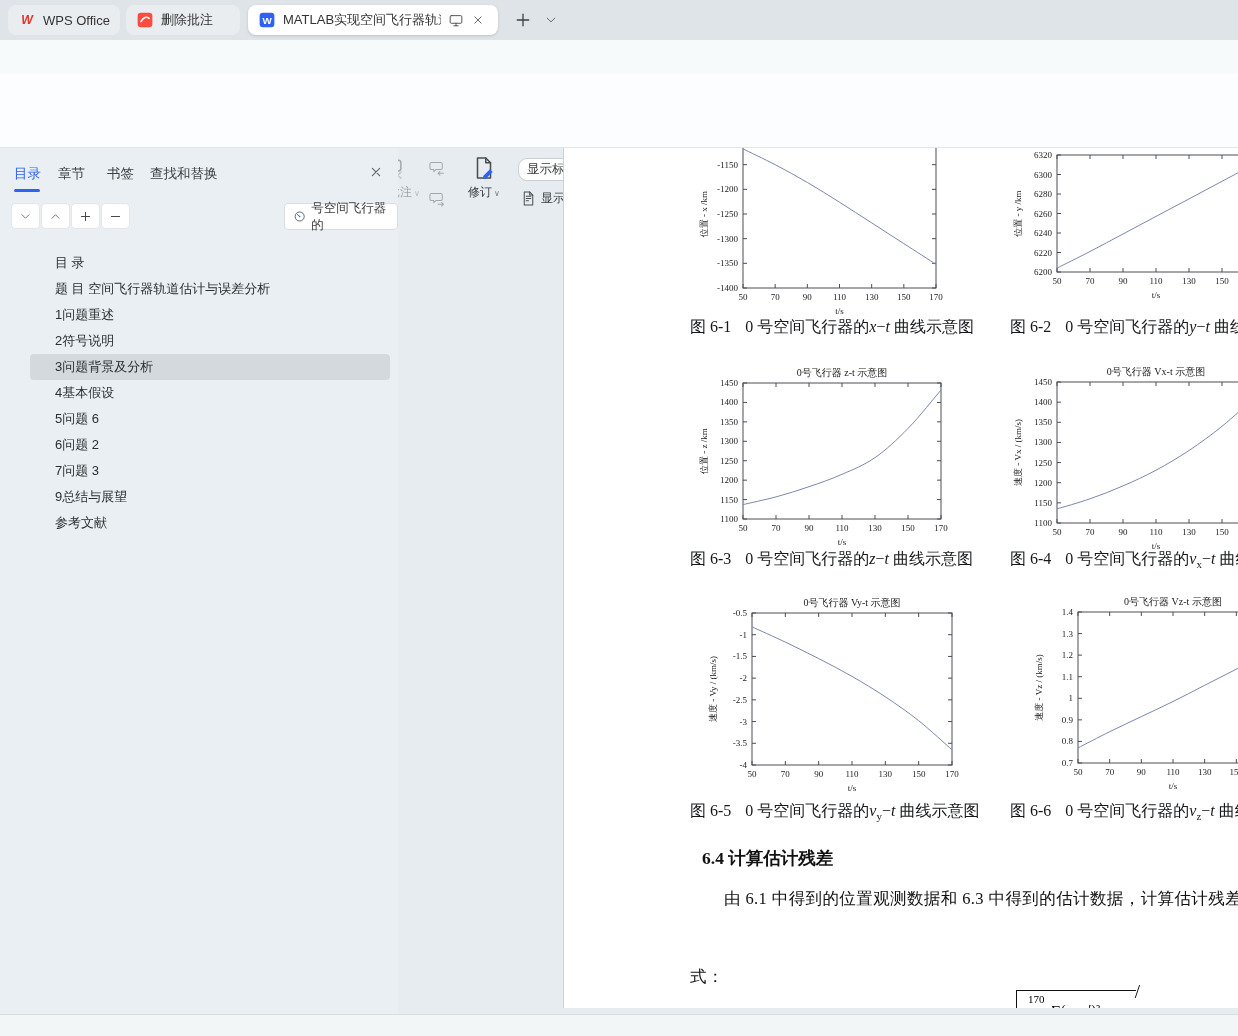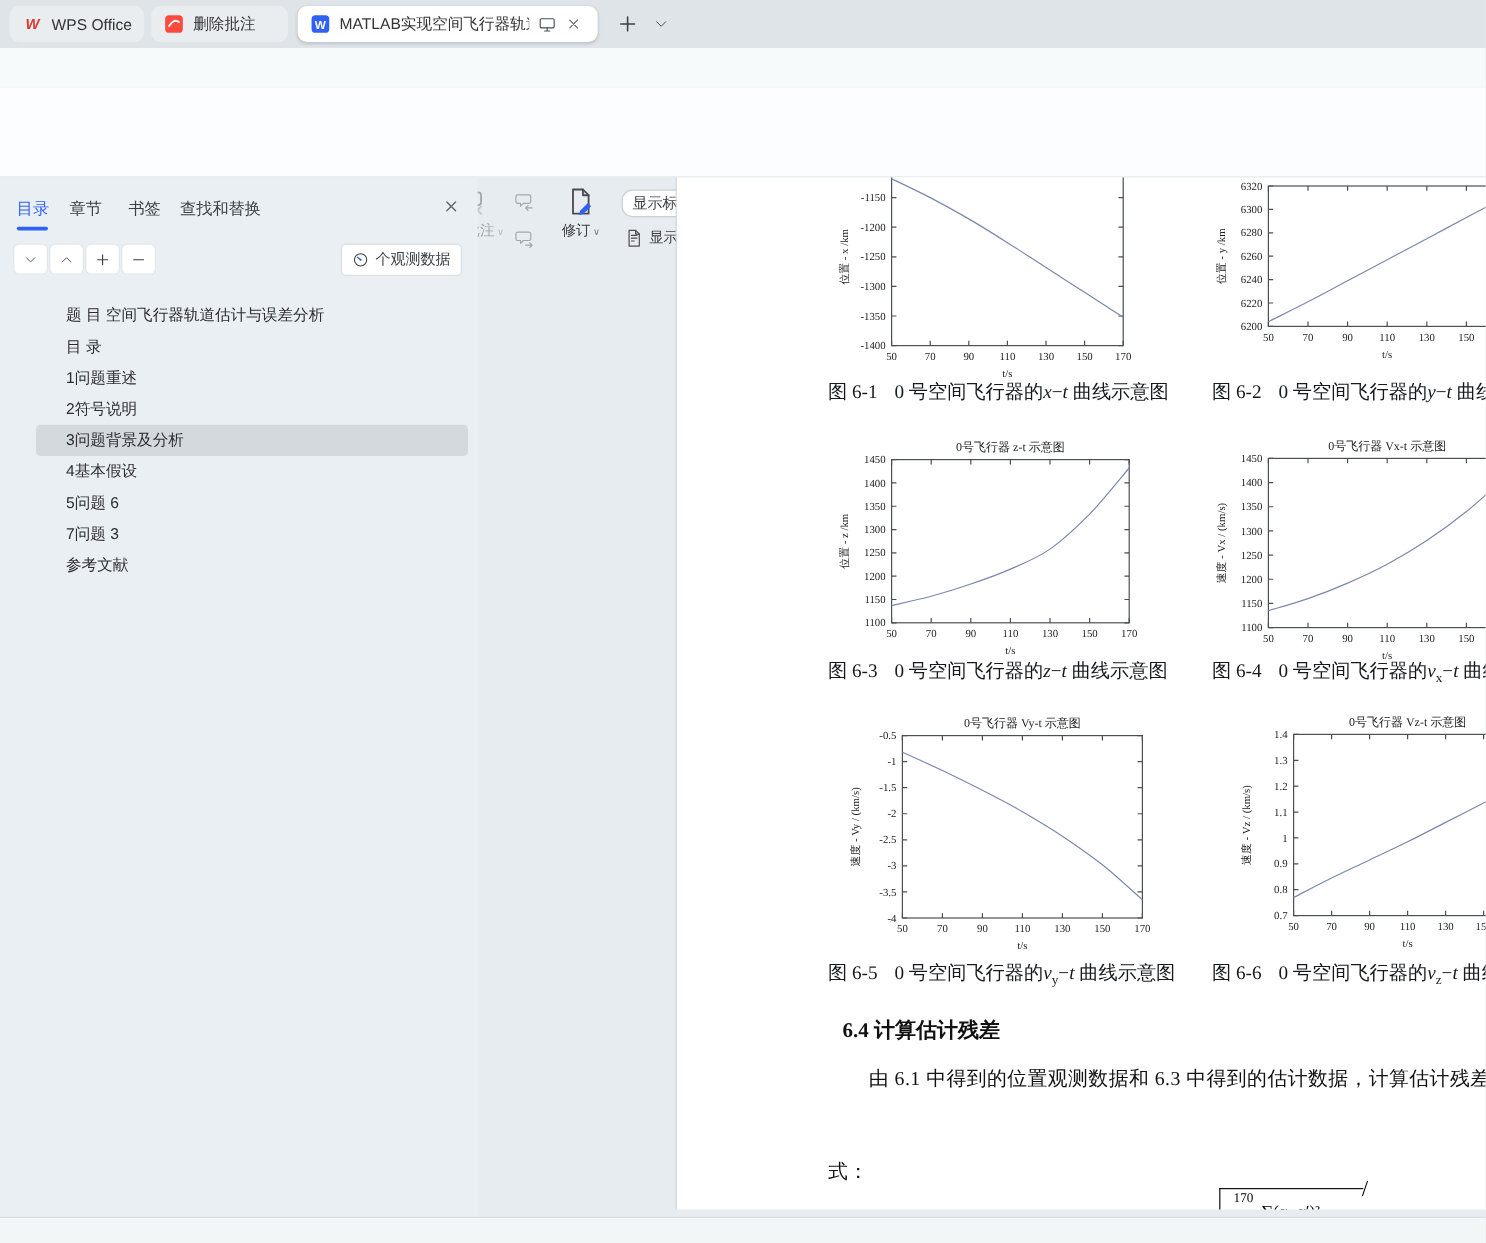--- a/index.html
+++ b/index.html
@@ -485,31 +485,33 @@
       </span>
     </div>
   <div class="abs smartbtn" style="left:284px">
     <span style="width:15px;height:15px">
         <svg viewBox="0 0 22 22" width="100%" height="100%" style="display:block">
           <circle cx="11" cy="11" r="7.5" stroke="#3c4043" fill="#fff" stroke-width="1.3"></circle>
           <path d="M11 11L7.2 7.8" stroke="#2f62f4" stroke-width="1.6" stroke-linecap="round"></path>
           <circle cx="11" cy="11" r="1.3" fill="#2f62f4"></circle>
         </svg>
       </span>
-    <span>个观测数据</span>
+    <span>号空间飞行器的</span>
   </div>
   <div class="abs" id="toclist" style="left:0;top:102px;width:398px">
+      <div class="tocitem">目 录</div>
       <div class="tocitem">题 目 空间飞行器轨道估计与误差分析</div>
-      <div class="tocitem">目 录</div>
       <div class="tocitem">1问题重述</div>
       <div class="tocitem">2符号说明</div>
       <div class="tocitem active">3问题背景及分析</div>
       <div class="tocitem">4基本假设</div>
       <div class="tocitem">5问题 6</div>
+      <div class="tocitem">6问题 2</div>
       <div class="tocitem">7问题 3</div>
+      <div class="tocitem">9总结与展望</div>
       <div class="tocitem">参考文献</div>
     </div>
 </div>
 
 <div class="abs vline"></div>
 
 <div class="abs page" id="page">
   <div class="abs cap" style="left:126px;top:169px">
     <span class="clab">图 6-1</span><span>0 号空间飞行器的</span><i>x</i><sub></sub><span>−</span><i>t</i><span> 曲线示意图</span>
   </div>

